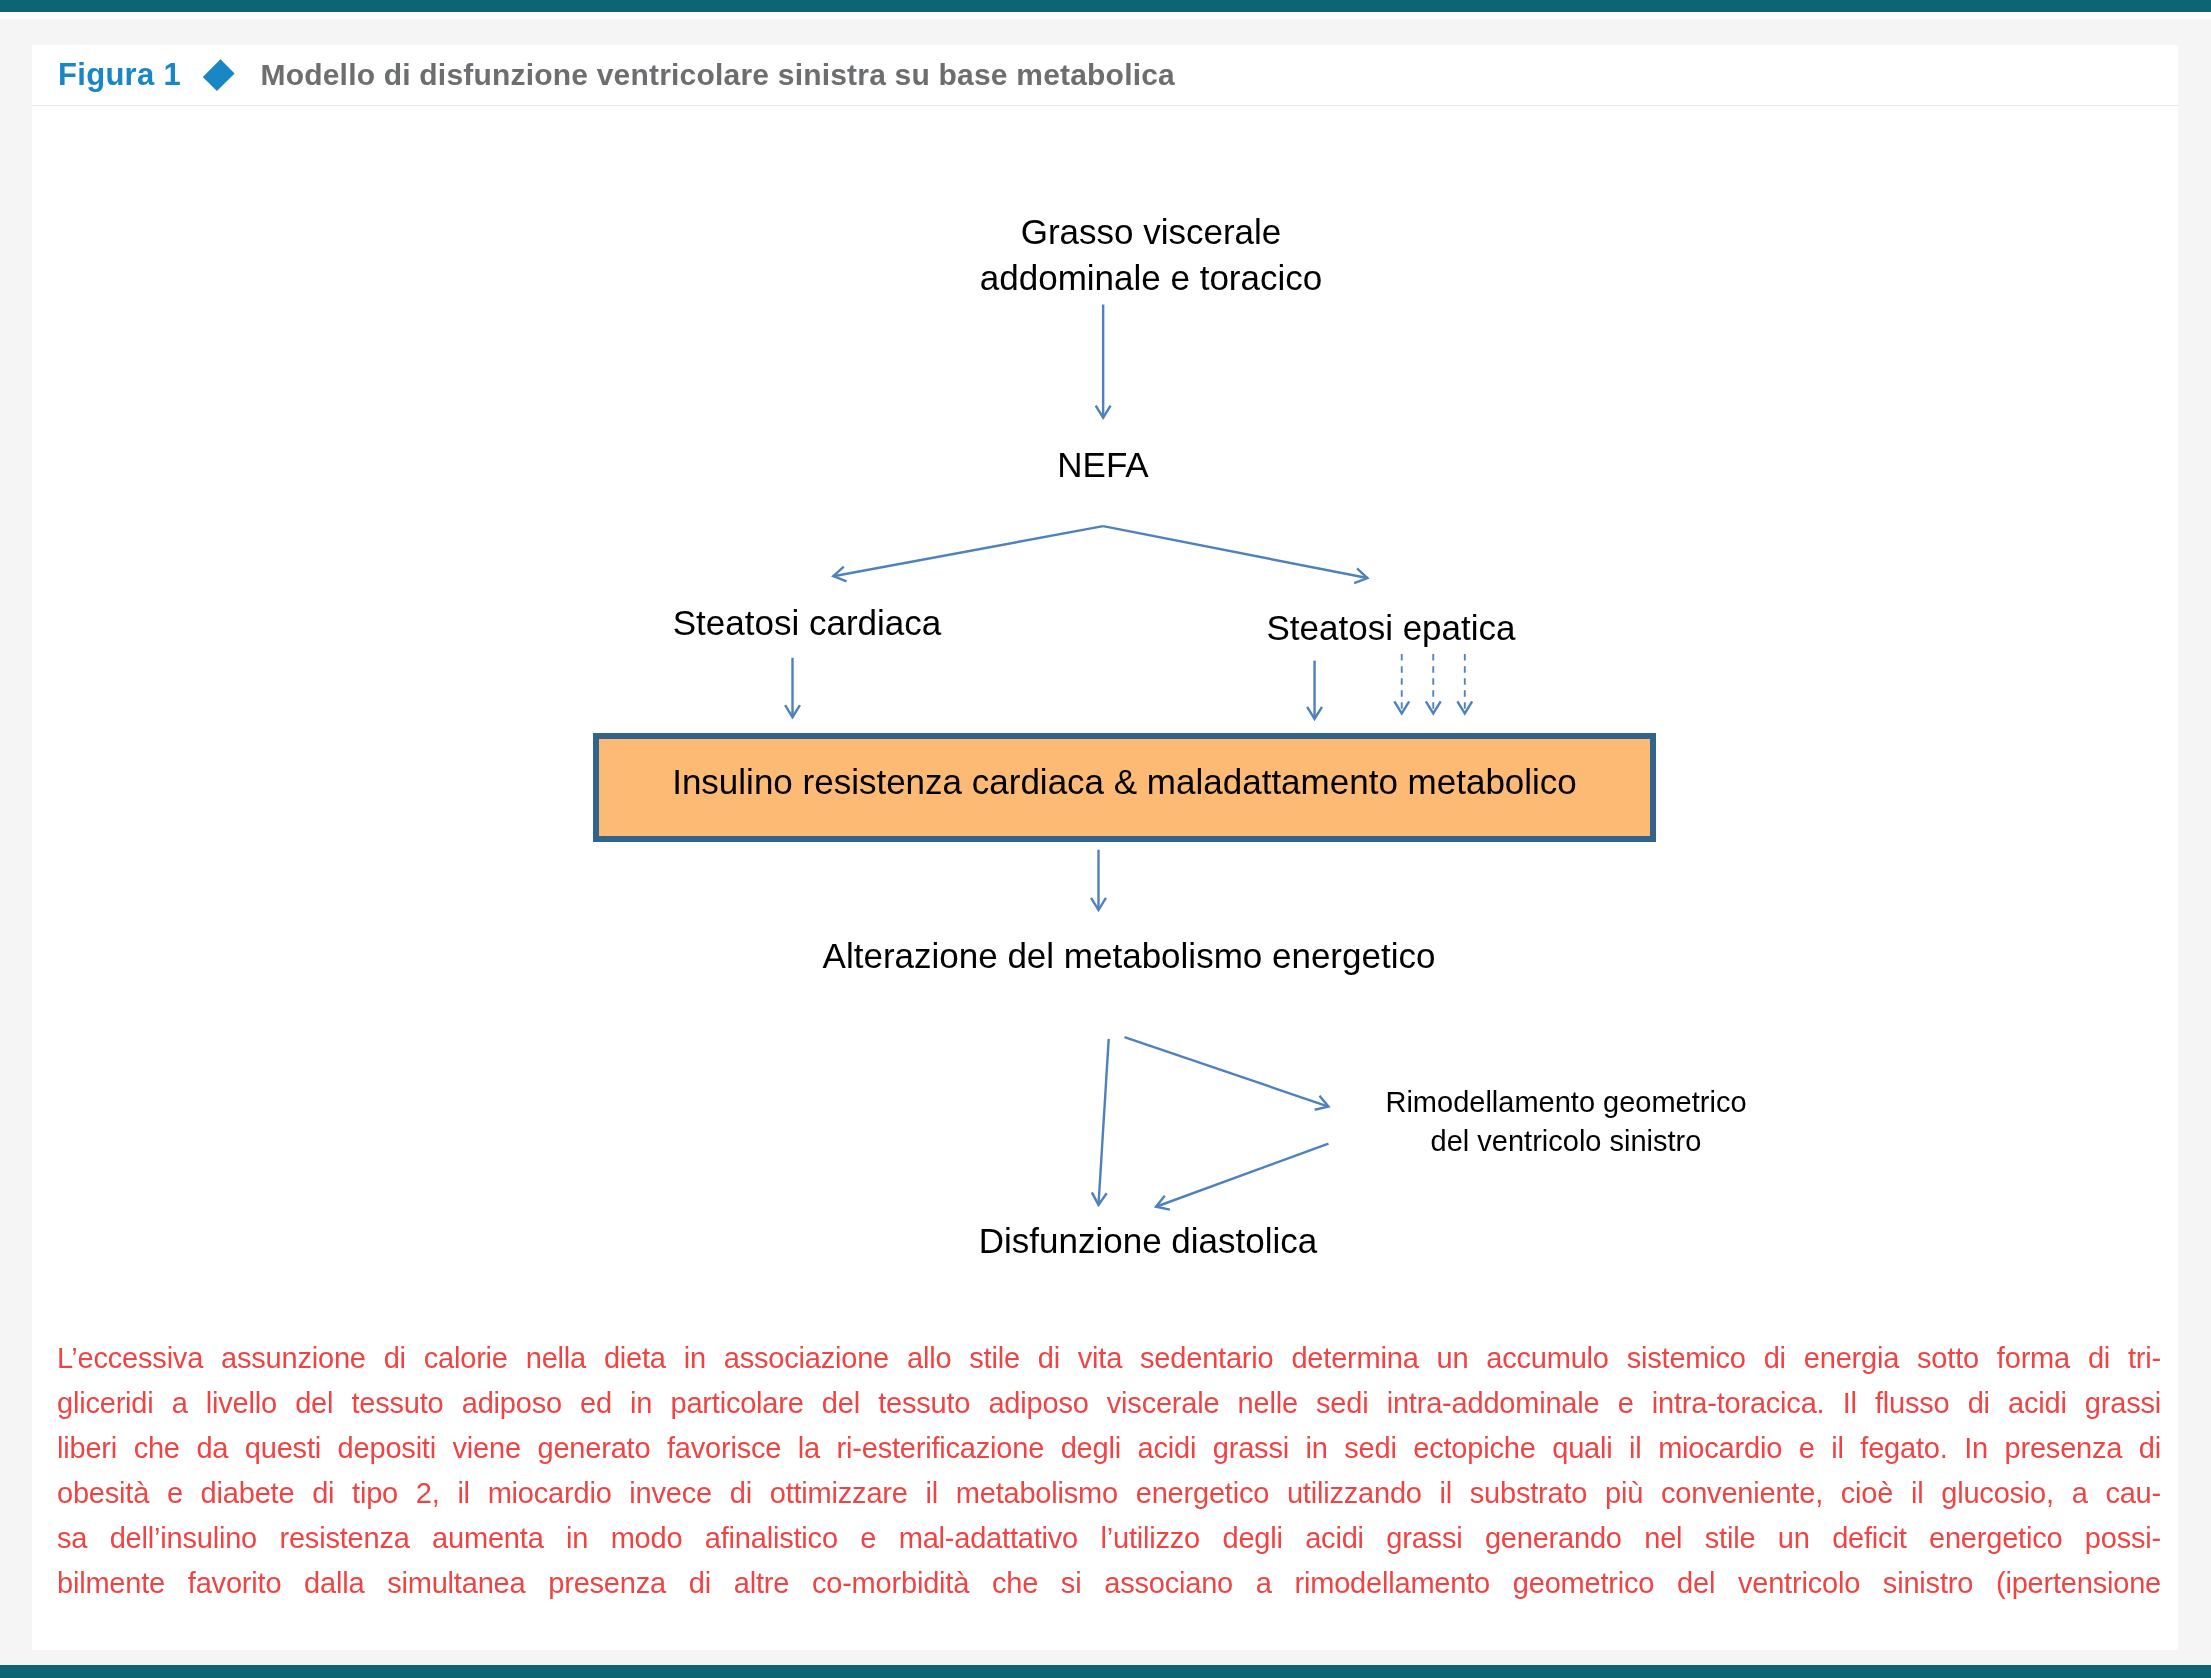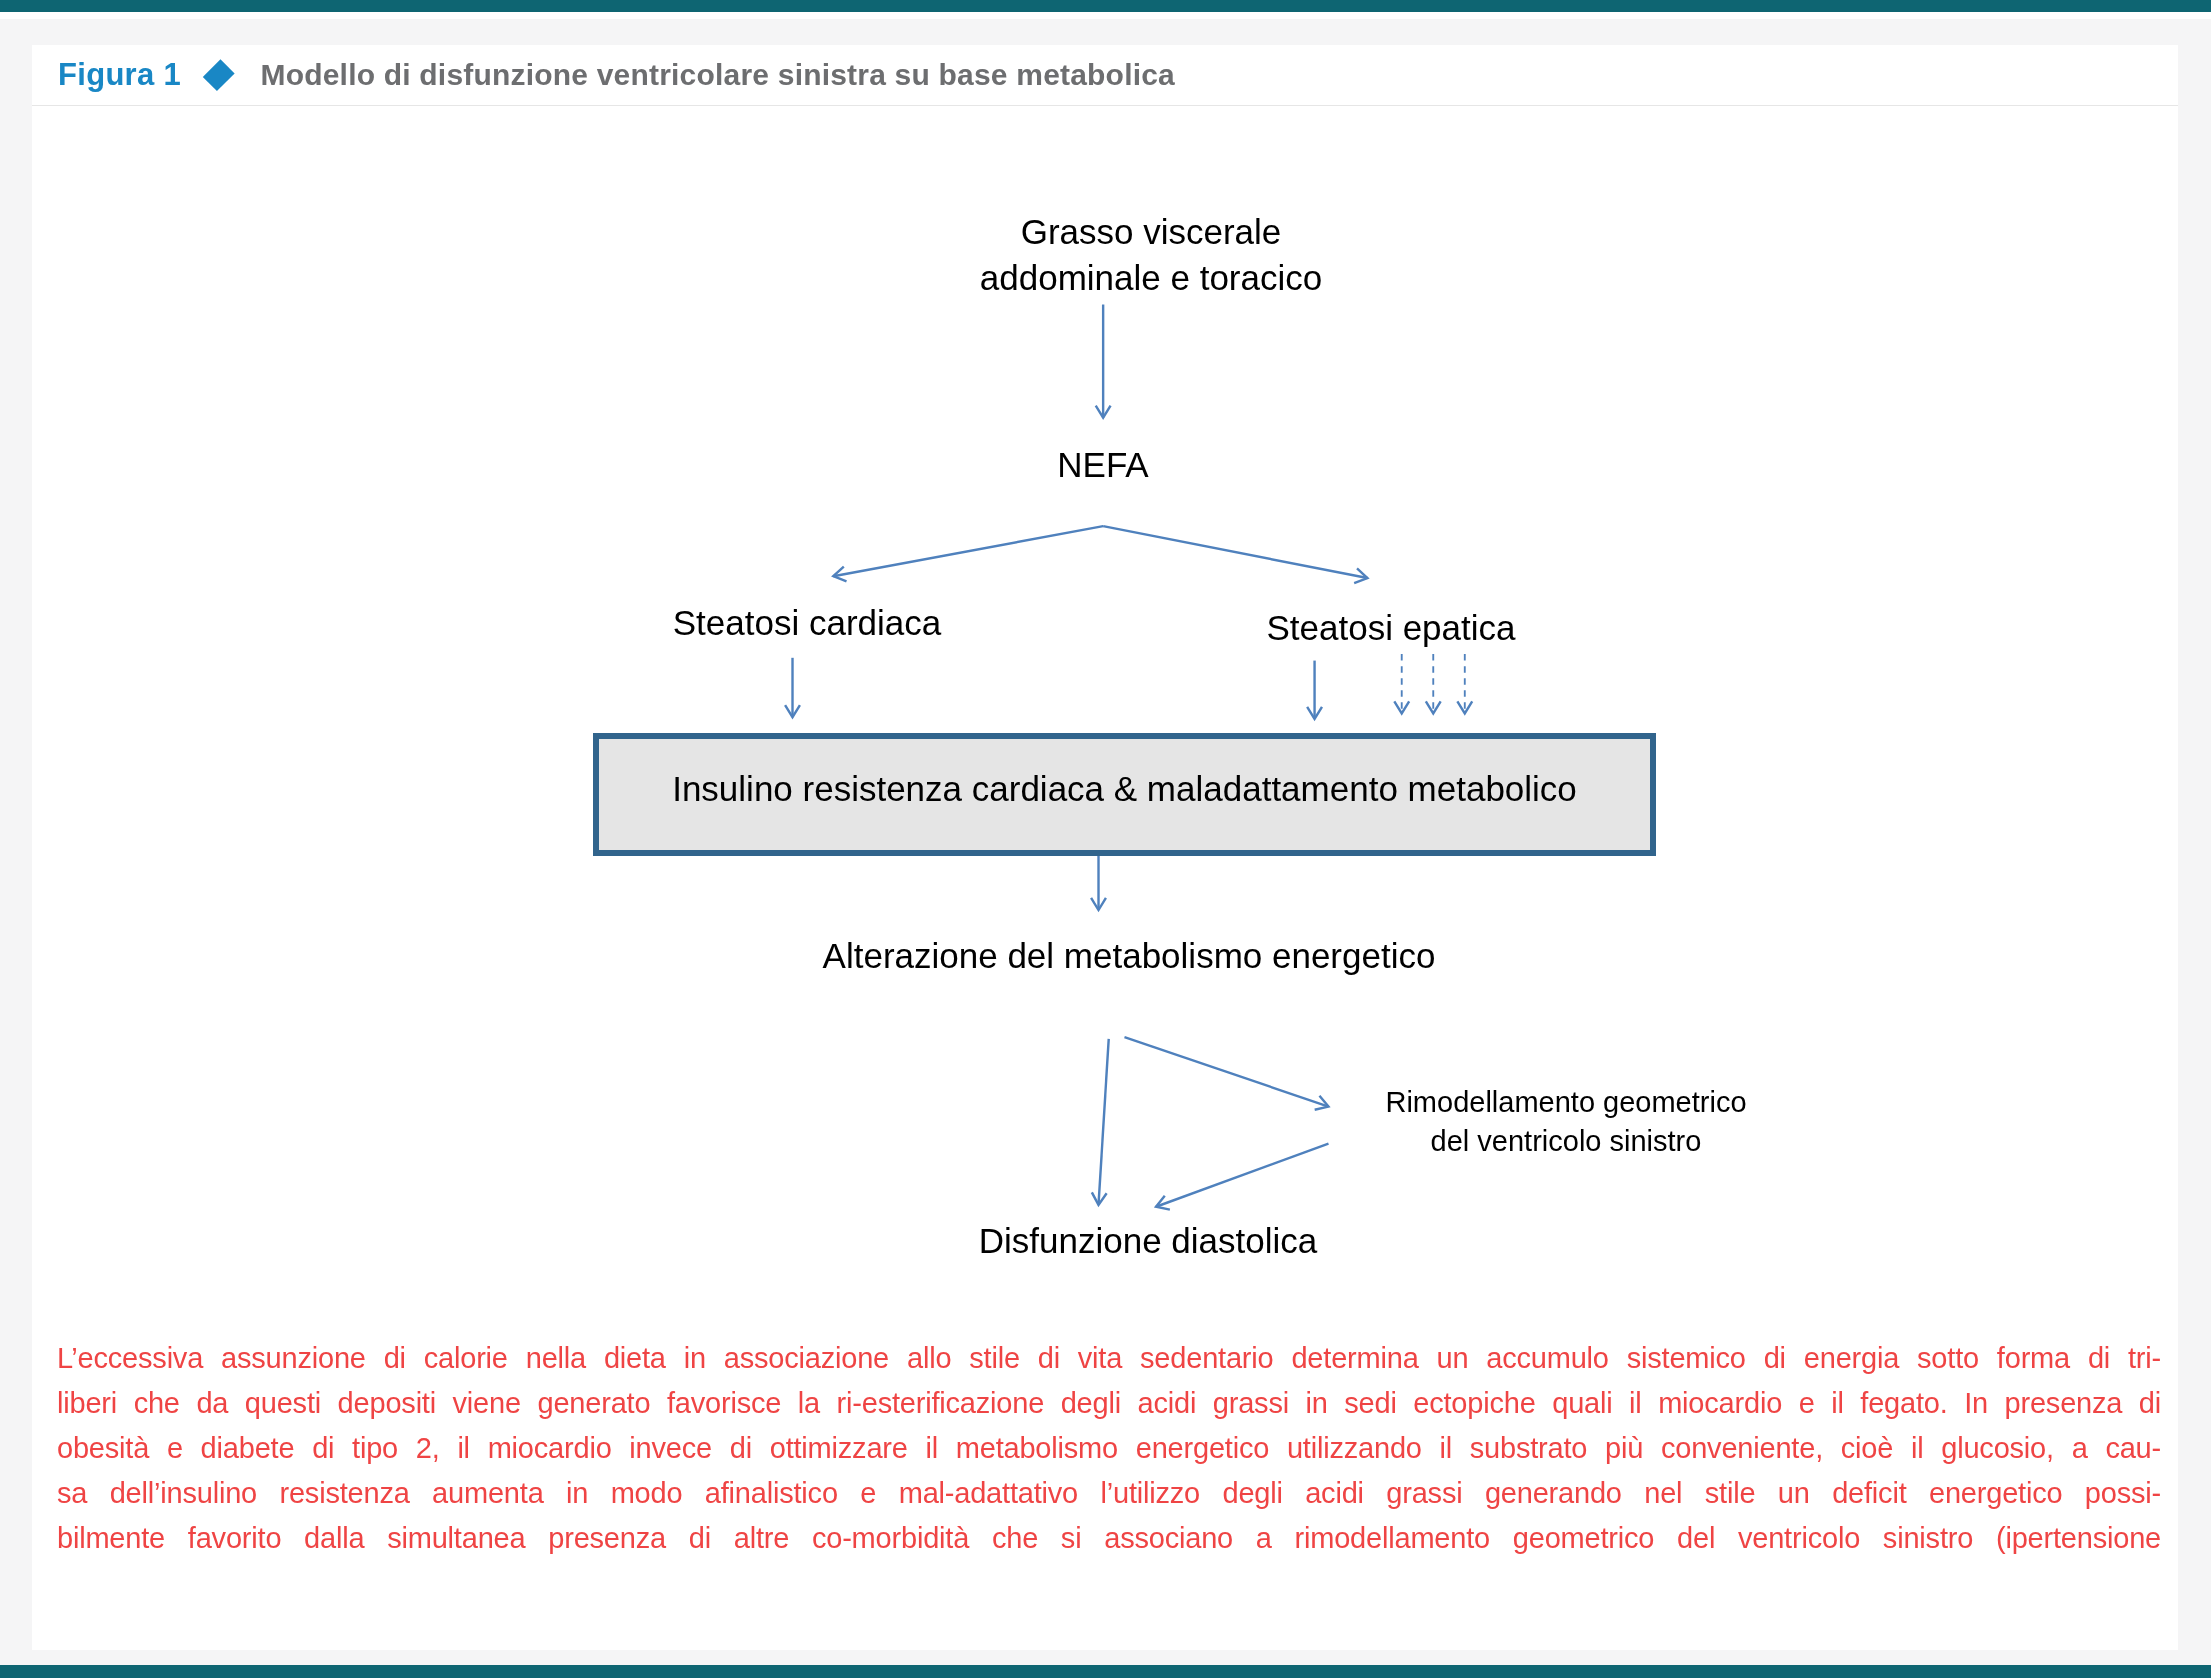--- a/index.html
+++ b/index.html
@@ -32,22 +32,22 @@
 
   
   .diagram{position:absolute;left:0;top:62px;width:2146px;height:1224px;}
   .diagram svg{position:absolute;left:0;top:0;}
   .dlabel{
     position:absolute;transform:translateX(-50%);
     font-size:35px;color:#000;text-align:center;white-space:nowrap;line-height:46px;
   }
   .dlabel.small{font-size:29px;line-height:39px;margin-left:24px;}
   .ins-box{
-    position:absolute;left:561px;top:626px;width:1063px;height:123px;
-    box-sizing:border-box;border:6.5px solid #31648c;background:#e5e5e5;
+    position:absolute;left:561px;top:626px;width:1063px;height:109px;
+    box-sizing:border-box;border:6.5px solid #31648c;background:#fdba74;
     display:flex;align-items:center;justify-content:center;
   }
   .ins-box span{font-size:35px;color:#000;white-space:nowrap;position:relative;top:-5.6px;}
 
   
   .caption{
     position:absolute;left:25px;top:1291px;width:2104px;
     color:#ef4444;font-size:29px;letter-spacing:-0.2px;
   }
   .cap-line{
@@ -123,20 +123,21 @@
       <div>Rimodellamento geometrico</div>
       <div>del ventricolo sinistro</div>
     </div>
 
     <div class="dlabel" style="left:1116px;top:1111px;">Disfunzione diastolica</div>
 
   </div>
 
   <div class="caption">
     <div class="cap-line">L’eccessiva assunzione di calorie nella dieta in associazione allo stile di vita sedentario determina un accumulo sistemico di energia sotto forma di tri-</div>
+    <div class="cap-line">gliceridi a livello del tessuto adiposo ed in particolare del tessuto adiposo viscerale nelle sedi intra-addominale e intra-toracica. Il flusso di acidi grassi</div>
     <div class="cap-line">liberi che da questi depositi viene generato favorisce la ri-esterificazione degli acidi grassi in sedi ectopiche quali il miocardio e il fegato. In presenza di</div>
     <div class="cap-line">obesità e diabete di tipo 2, il miocardio invece di ottimizzare il metabolismo energetico utilizzando il substrato più conveniente, cioè il glucosio, a cau-</div>
     <div class="cap-line">sa dell’insulino resistenza aumenta in modo afinalistico e mal-adattativo l’utilizzo degli acidi grassi generando nel stile un deficit energetico possi-</div>
     <div class="cap-line">bilmente favorito dalla simultanea presenza di altre co-morbidità che si associano a rimodellamento geometrico del ventricolo sinistro (ipertensione</div>
   </div>
 
 </div>
 
 <div class="bottom-bar"></div>
 

